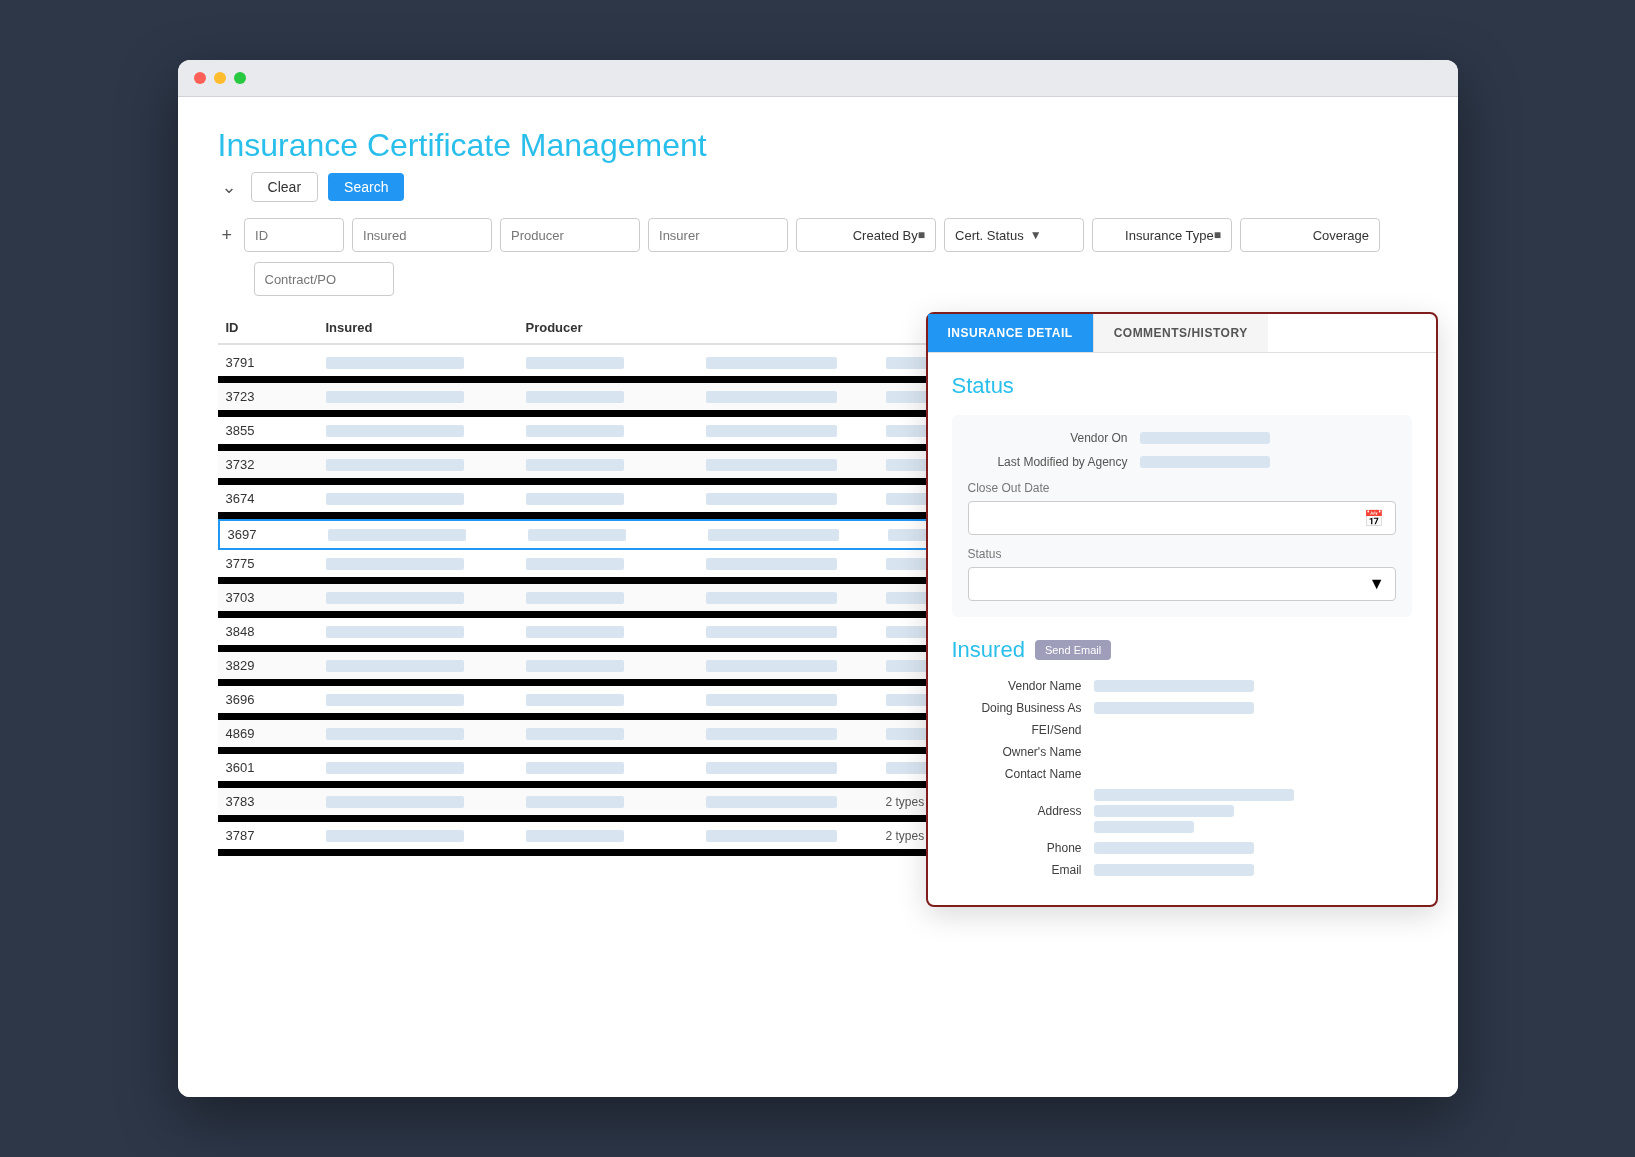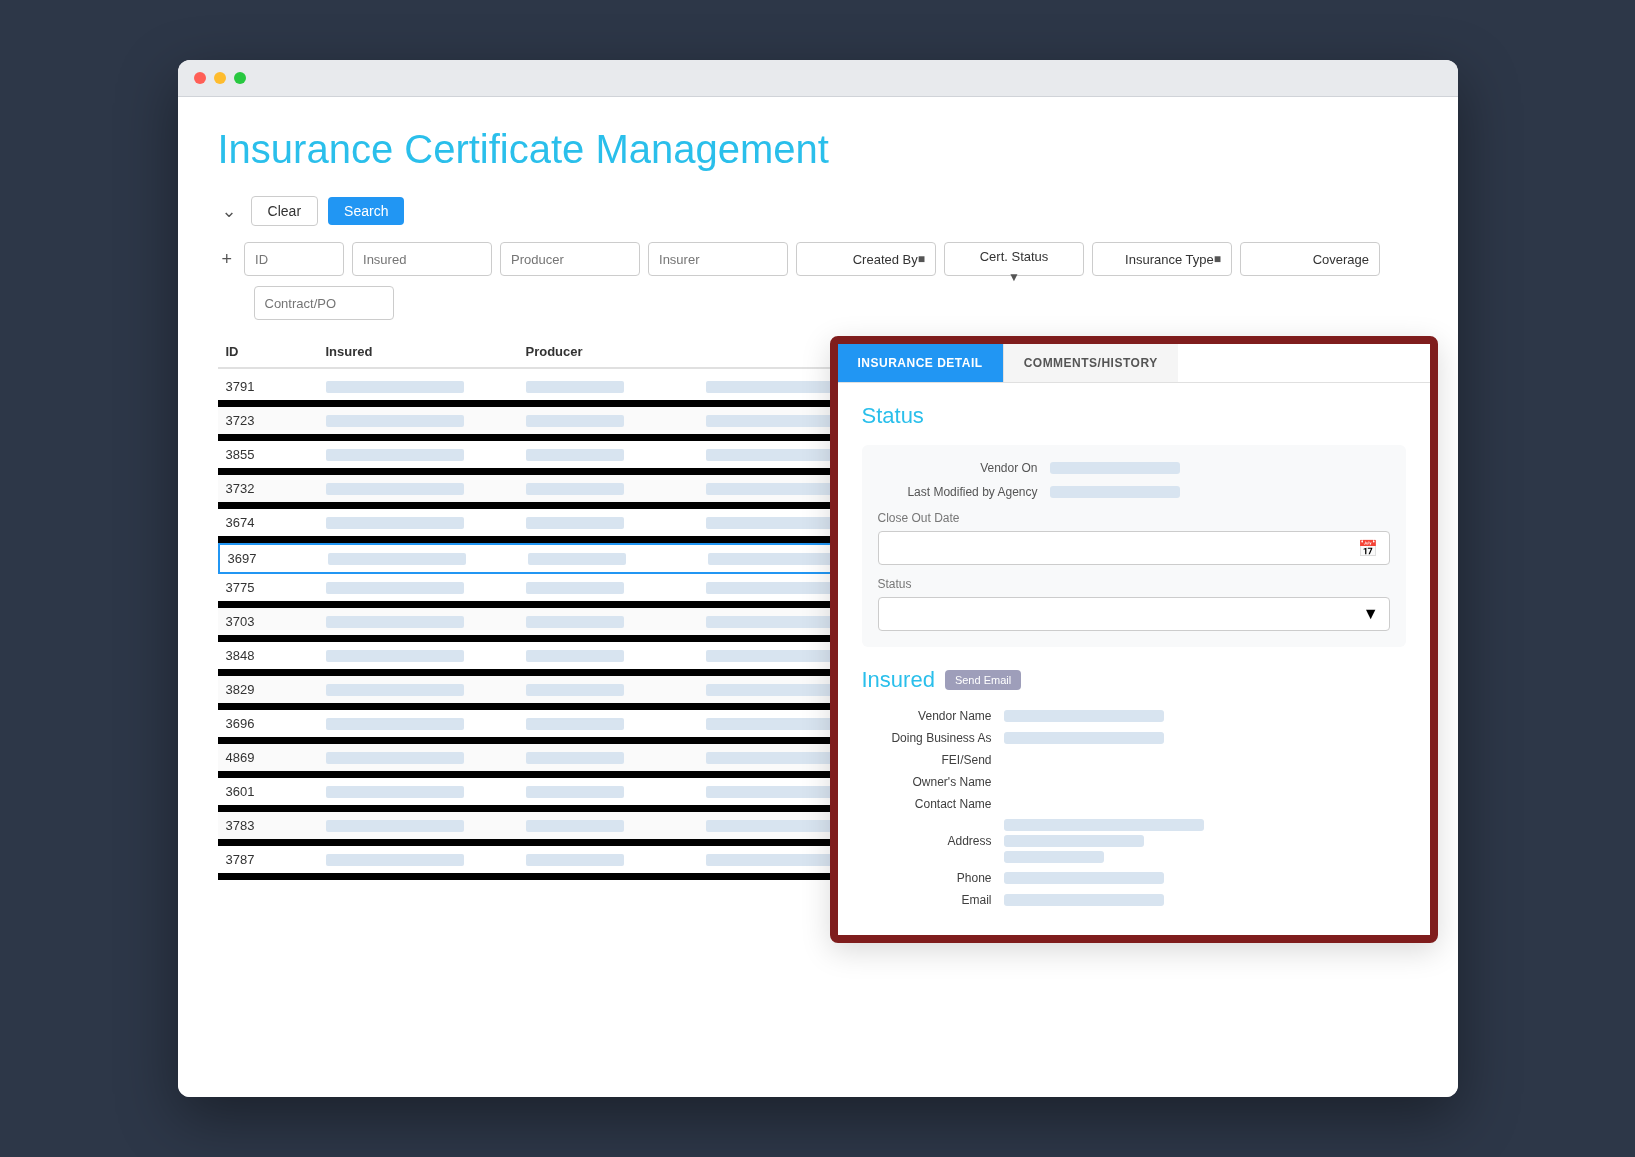--- a/index.html
+++ b/index.html
@@ -30,24 +30,24 @@
     .dot-red { background: #ff5f57; }
     .dot-yellow { background: #febc2e; }
     .dot-green { background: #28c840; }
     .content {
       background: #ffffff;
       padding: 30px 40px;
       min-height: 1000px;
       position: relative;
     }
     .page-title {
-      font-size: 40px;
+      font-size: 32px;
       color: #2abfeb;
       font-weight: 300;
-      margin-bottom: 24px;
+      margin-bottom: 8px;
     }
     .toolbar {
       display: flex;
       align-items: center;
       gap: 10px;
       margin-bottom: 16px;
     }
     .chevron-btn {
       background: none;
       border: none;
@@ -104,21 +104,20 @@
       border-radius: 4px;
       padding: 6px 10px;
       font-size: 13px;
       color: #333;
       height: 34px;
       display: flex;
       align-items: center;
       gap: 6px;
       min-width: 140px;
       background: #fff;
-      flex-direction: column;
     }
     .filter-with-icon {
       border: 1px solid #ccc;
       border-radius: 4px;
       padding: 6px 10px;
       font-size: 13px;
       color: #333;
       height: 34px;
       display: flex;
       align-items: center;
@@ -174,23 +173,23 @@
       background: #d8e4f0;
       border-radius: 2px;
       width: 80%;
     }
     .cell-bar.short { width: 55%; }
     
     .detail-overlay {
       position: absolute;
       top: 0;
       right: -20px;
-      width: 608px;
+      width: 512px;
       background: #fff;
-      border: 8px solid #7f1d1d;
+      border: 2px solid #7f1d1d;
       border-radius: 8px;
       box-shadow: 0 8px 30px rgba(0,0,0,0.15);
       z-index: 10;
     }
     .detail-tabs {
       display: flex;
       border-bottom: 1px solid #e0e0e0;
     }
     .detail-tab {
       padding: 12px 20px;

